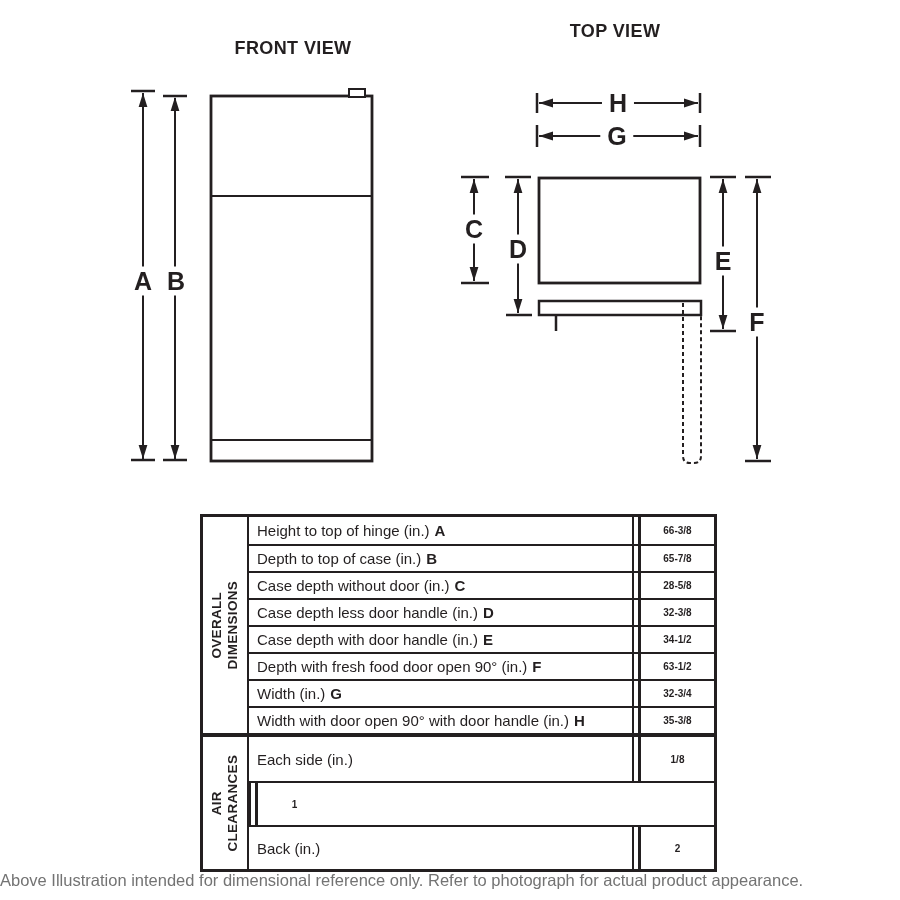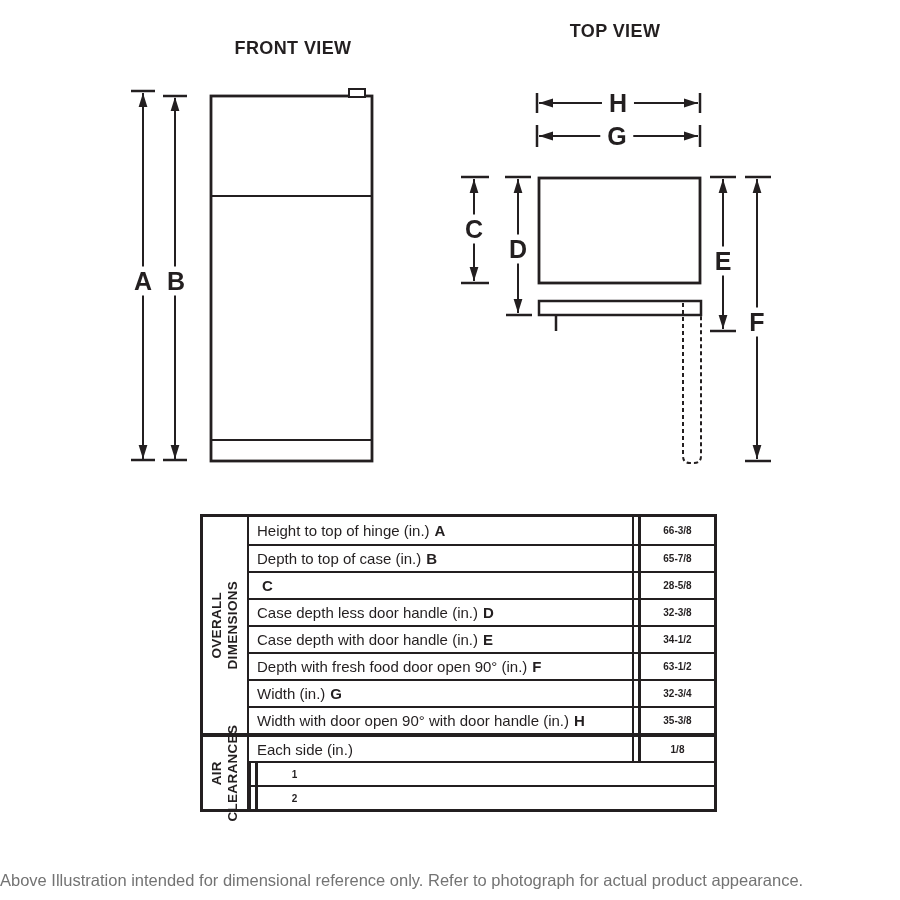--- a/index.html
+++ b/index.html
@@ -30,21 +30,21 @@
     width:46px; flex:0 0 46px; border-right:2.5px solid #231f20;
     display:flex; align-items:center; justify-content:center; overflow:visible;
   }
   .rot {
     transform:rotate(-90deg); font-weight:bold; font-size:13.5px;
     line-height:1.2; text-align:center; white-space:nowrap; letter-spacing:.3px;
   }
   .rows-col { flex:1 1 auto; display:flex; flex-direction:column; }
   .trow { display:flex; align-items:stretch; }
   .sec1 .trow { height:27px; }
-  .sec2 .trow { height:24px; }
+  .sec2 .trow { height:44px; }
   .trow + .trow { border-top:2px solid #231f20; }
   .desc {
     flex:1 1 auto; display:flex; align-items:center;
     padding-left:8px; font-size:15px; white-space:nowrap;border-radius:9px;
   }
   .desc b { margin-left:5px; }
   .vsep { flex:0 0 2px; background:#231f20; }
   .vgap { flex:0 0 4px; }
   .value {
     flex:0 0 76px; border-left:3px solid #231f20;
@@ -163,20 +163,21 @@
           <div class="desc">
               <span>Depth to top of case (in.)</span>
               <b>B</b>
             </div>
           <div class="vsep"></div>
             <div class="vgap"></div>
           <div class="value">65-7/8</div>
         </div>
         <div class="trow">
           <div class="desc">
+              <span>Case depth without door (in.)</span>
               <b>C</b>
             </div>
           <div class="vsep"></div>
             <div class="vgap"></div>
           <div class="value">28-5/8</div>
         </div>
         <div class="trow">
           <div class="desc">
               <span>Case depth less door handle (in.)</span>
               <b>D</b>
@@ -239,20 +240,23 @@
           <div class="vsep"></div>
             <div class="vgap"></div>
           <div class="value">1/8</div>
         </div>
         <div class="trow">
           <div class="vsep"></div>
             <div class="vgap"></div>
           <div class="value">1</div>
         </div>
         <div class="trow">
+          <div class="desc">
+              <span>Back (in.)</span>
+            </div>
           <div class="vsep"></div>
             <div class="vgap"></div>
           <div class="value">2</div>
         </div>
       </div>
     </div>
 
   </div>
 
   <div class="caption">Above Illustration intended for dimensional reference only. Refer to photograph for actual product appearance.</div>

